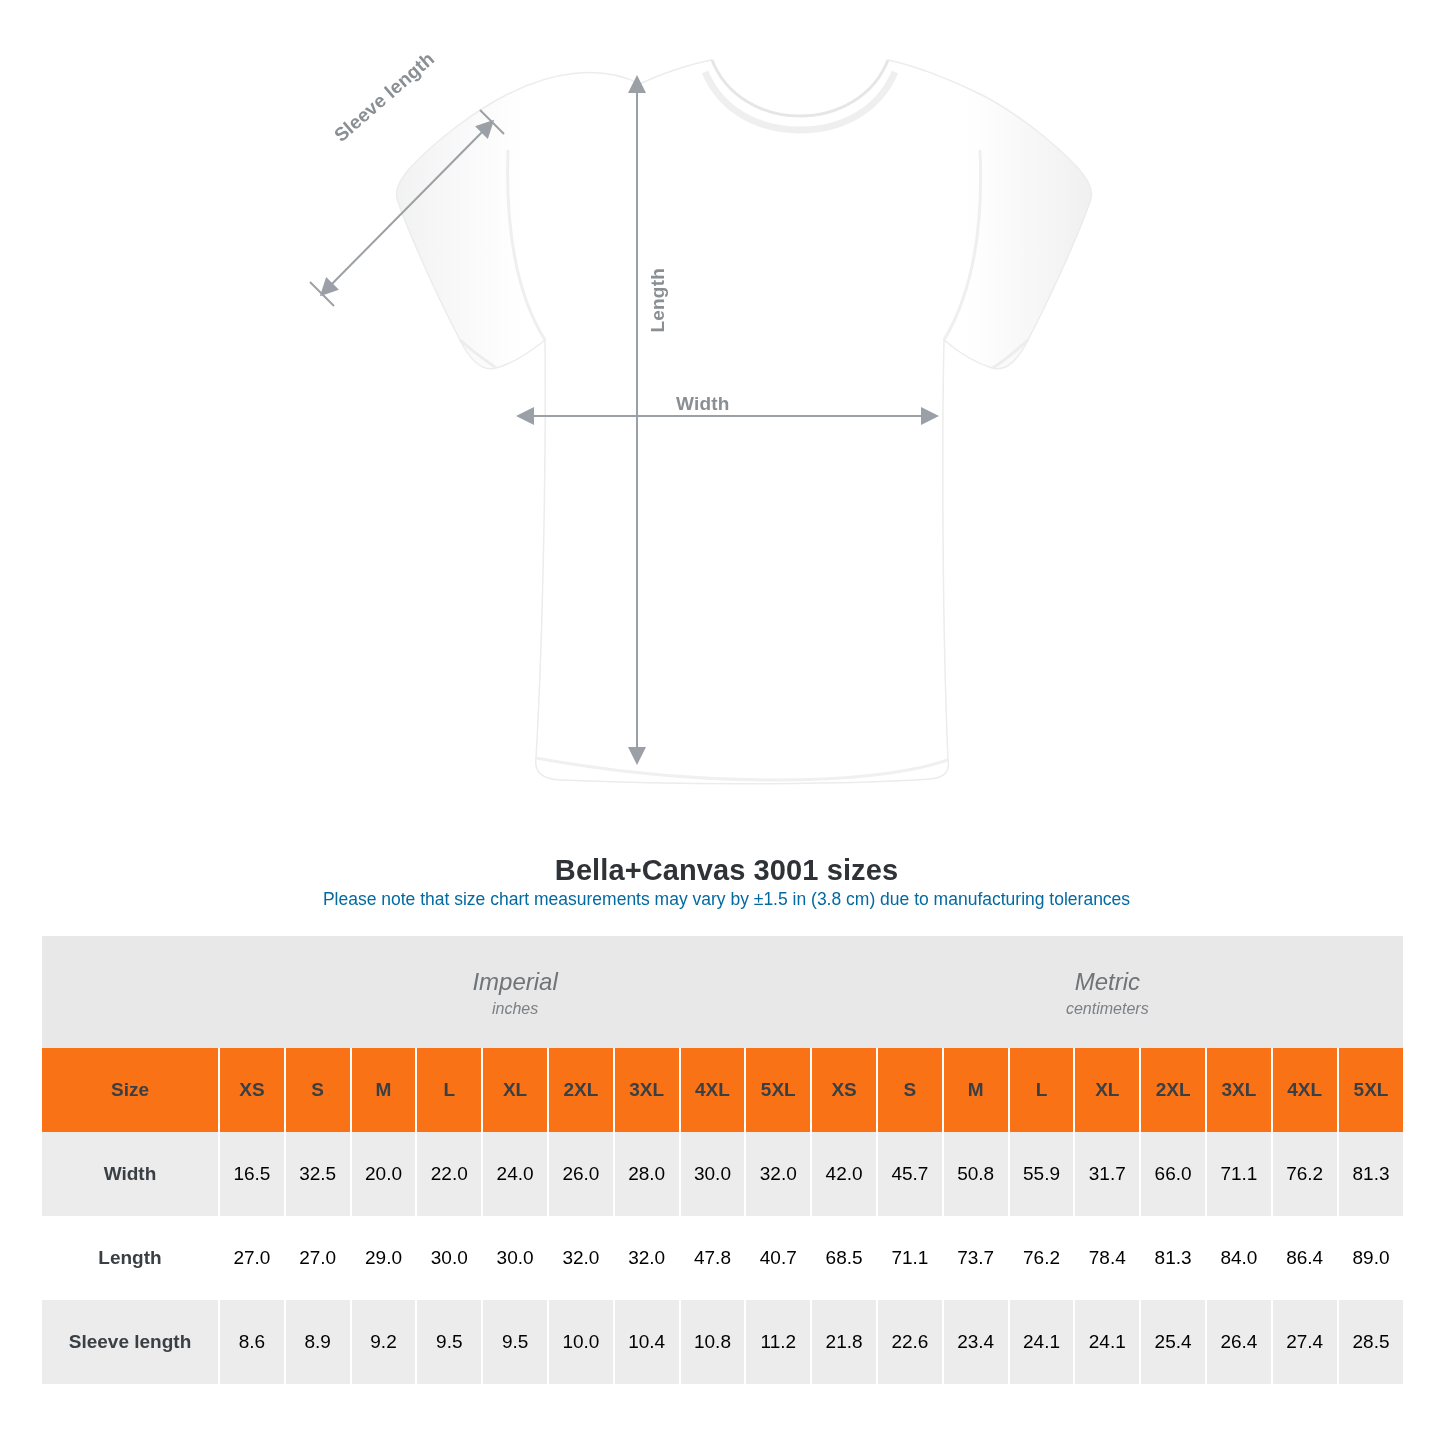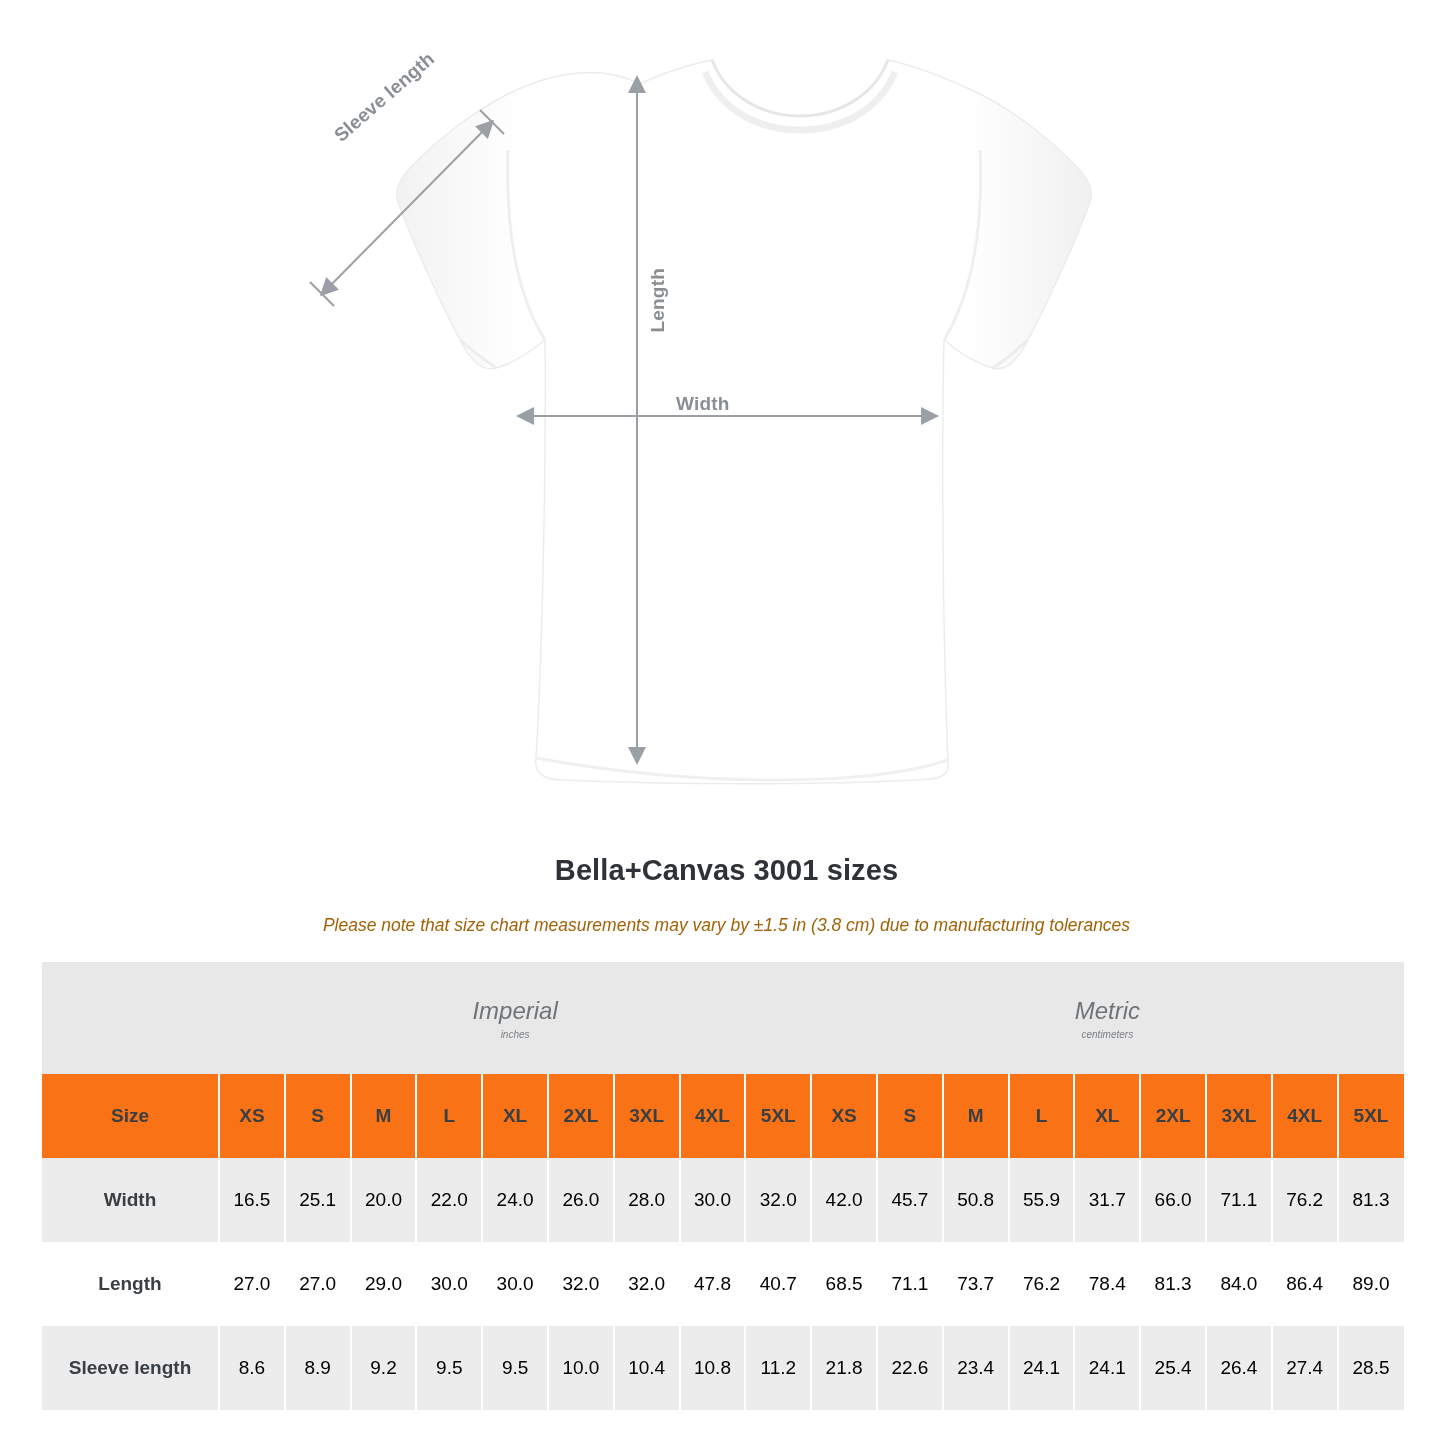--- a/index.html
+++ b/index.html
@@ -63,24 +63,23 @@
     margin-top: 24px;
     padding-left: 8px;
   }
   .chart-title {
     font-size: 29px;
     font-weight: bold;
     color: #2f3337;
     letter-spacing: 0.1px;
   }
   .chart-note {
-    margin-top: 28px;
+    margin-top: 2px;
     font-size: 17.5px;
-    font-style: italic;
-    color: #a16207;
+    color: #0369a1;
   }
 
   
   .table-wrap {
     margin: 26px 42px 0 42px;
   }
   table.size-table {
     border-collapse: collapse;
     width: 1361px;
     table-layout: fixed;
@@ -95,21 +94,21 @@
     background: #e8e8e8;
   }
   .unit-name {
     font-size: 24px;
     font-style: italic;
     font-weight: normal;
     color: #6e7479;
     line-height: 1.25;
   }
   .unit-sub {
-    font-size: 10px;
+    font-size: 16px;
     font-style: italic;
     color: #7c8186;
     margin-top: 3px;
   }
   tr.row-sizes td {
     height: 82px;
     font-size: 19px;
     font-weight: bold;
     color: #3a3f44;
     background: #f97316;
@@ -271,21 +270,21 @@
           <td class="cell-sep">XL</td>
           <td class="cell-sep">2XL</td>
           <td class="cell-sep">3XL</td>
           <td class="cell-sep">4XL</td>
           <td>5XL</td>
         </tr>
 
         <tr class="row-data shaded">
           <td class="rowhead cell-sep">Width</td>
           <td class="cell-sep">16.5</td>
-          <td class="cell-sep">25.1</td>
+          <td class="cell-sep">32.5</td>
           <td class="cell-sep">20.0</td>
           <td class="cell-sep">22.0</td>
           <td class="cell-sep">24.0</td>
           <td class="cell-sep">26.0</td>
           <td class="cell-sep">28.0</td>
           <td class="cell-sep">30.0</td>
           <td class="cell-sep">32.0</td>
           <td class="cell-sep">42.0</td>
           <td class="cell-sep">45.7</td>
           <td class="cell-sep">50.8</td>

